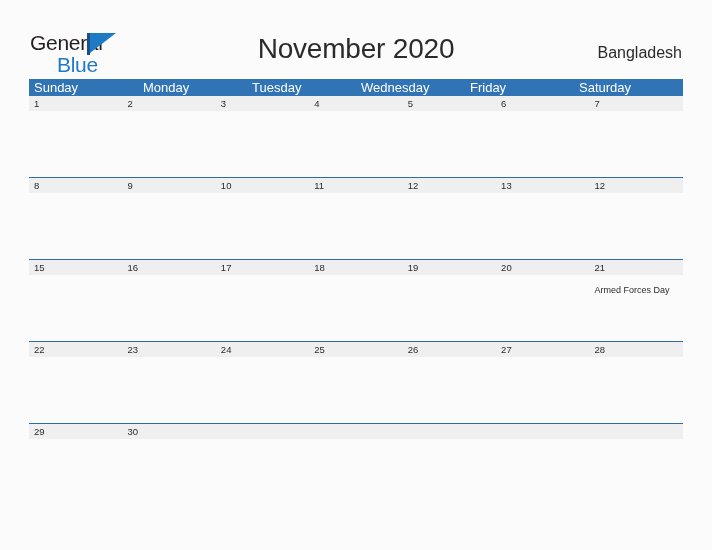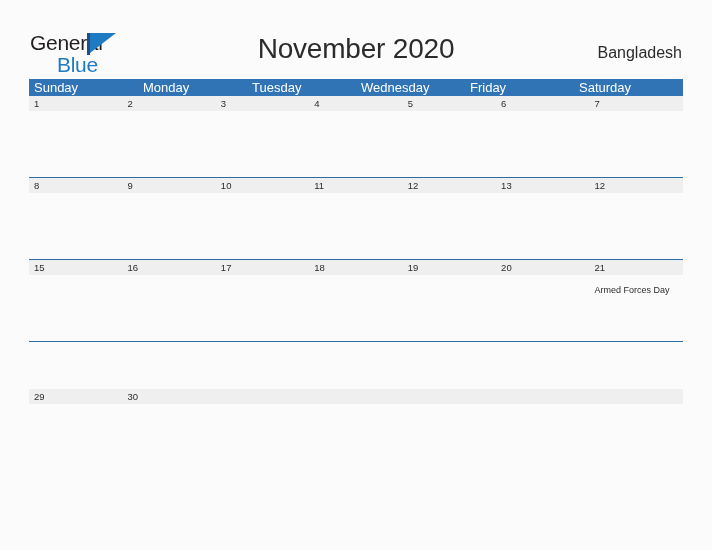--- a/index.html
+++ b/index.html
@@ -132,21 +132,20 @@
     border-top: none;
   }
   .week-body {
     display: flex;
     width: 100%;
     height: 81px;
     position: relative;
   }
   .week-row.short .week-body {
     height: 26px;
-    margin-top: 47px;
   }
   .week-band {
     position: absolute;
     left: 0;
     top: 0;
     width: 100%;
     height: 15px;
     background: #efefef;
   }
   .day-cell {
@@ -282,20 +281,46 @@
             <div class="day-number">20</div>
           </div>
           <div class="day-cell">
             <div class="day-number">21</div>
             <div class="day-events">
               <div class="day-event">Armed Forces Day</div>
             </div>
           </div>
         </div>
       </div>
+      <div class="week-row">
+        <div class="week-body">
+          <div class="week-band"></div>
+          <div class="day-cell">
+            <div class="day-number">22</div>
+          </div>
+          <div class="day-cell">
+            <div class="day-number">23</div>
+          </div>
+          <div class="day-cell">
+            <div class="day-number">24</div>
+          </div>
+          <div class="day-cell">
+            <div class="day-number">25</div>
+          </div>
+          <div class="day-cell">
+            <div class="day-number">26</div>
+          </div>
+          <div class="day-cell">
+            <div class="day-number">27</div>
+          </div>
+          <div class="day-cell">
+            <div class="day-number">28</div>
+          </div>
+        </div>
+      </div>
       <div class="week-row short">
         <div class="week-body">
           <div class="week-band"></div>
           <div class="day-cell">
             <div class="day-number">29</div>
           </div>
           <div class="day-cell">
             <div class="day-number">30</div>
           </div>
           <div class="day-cell">

